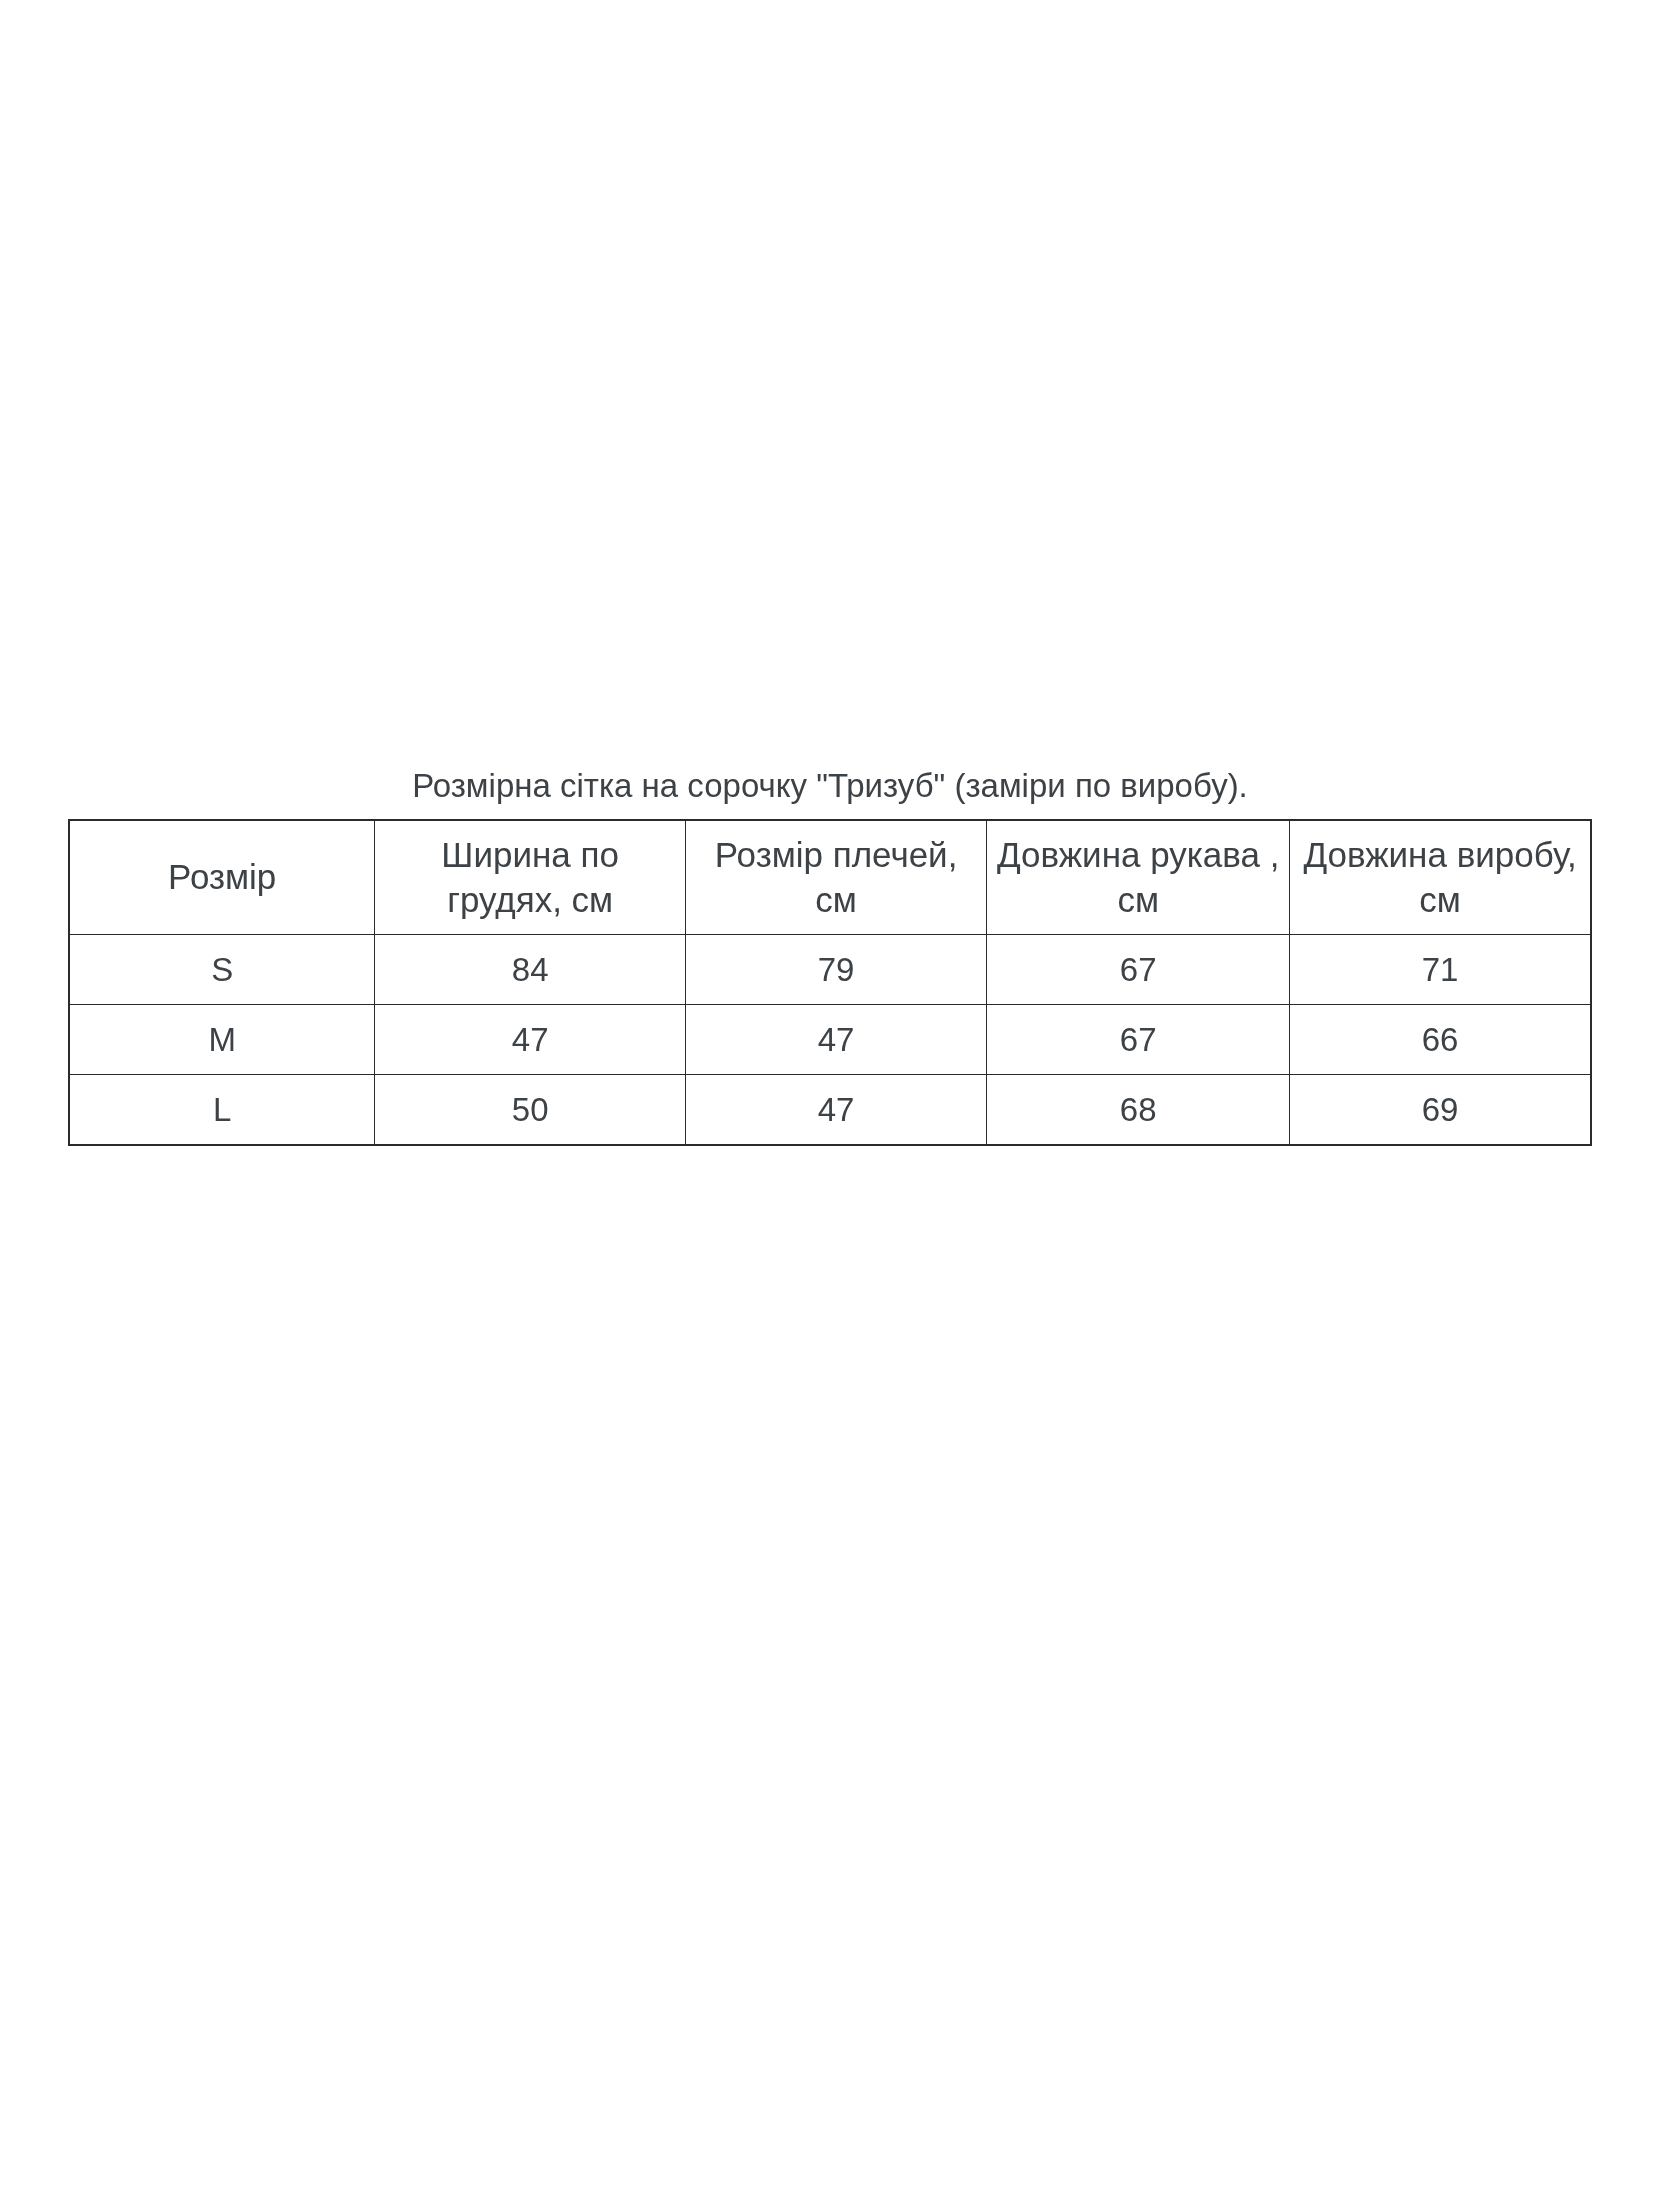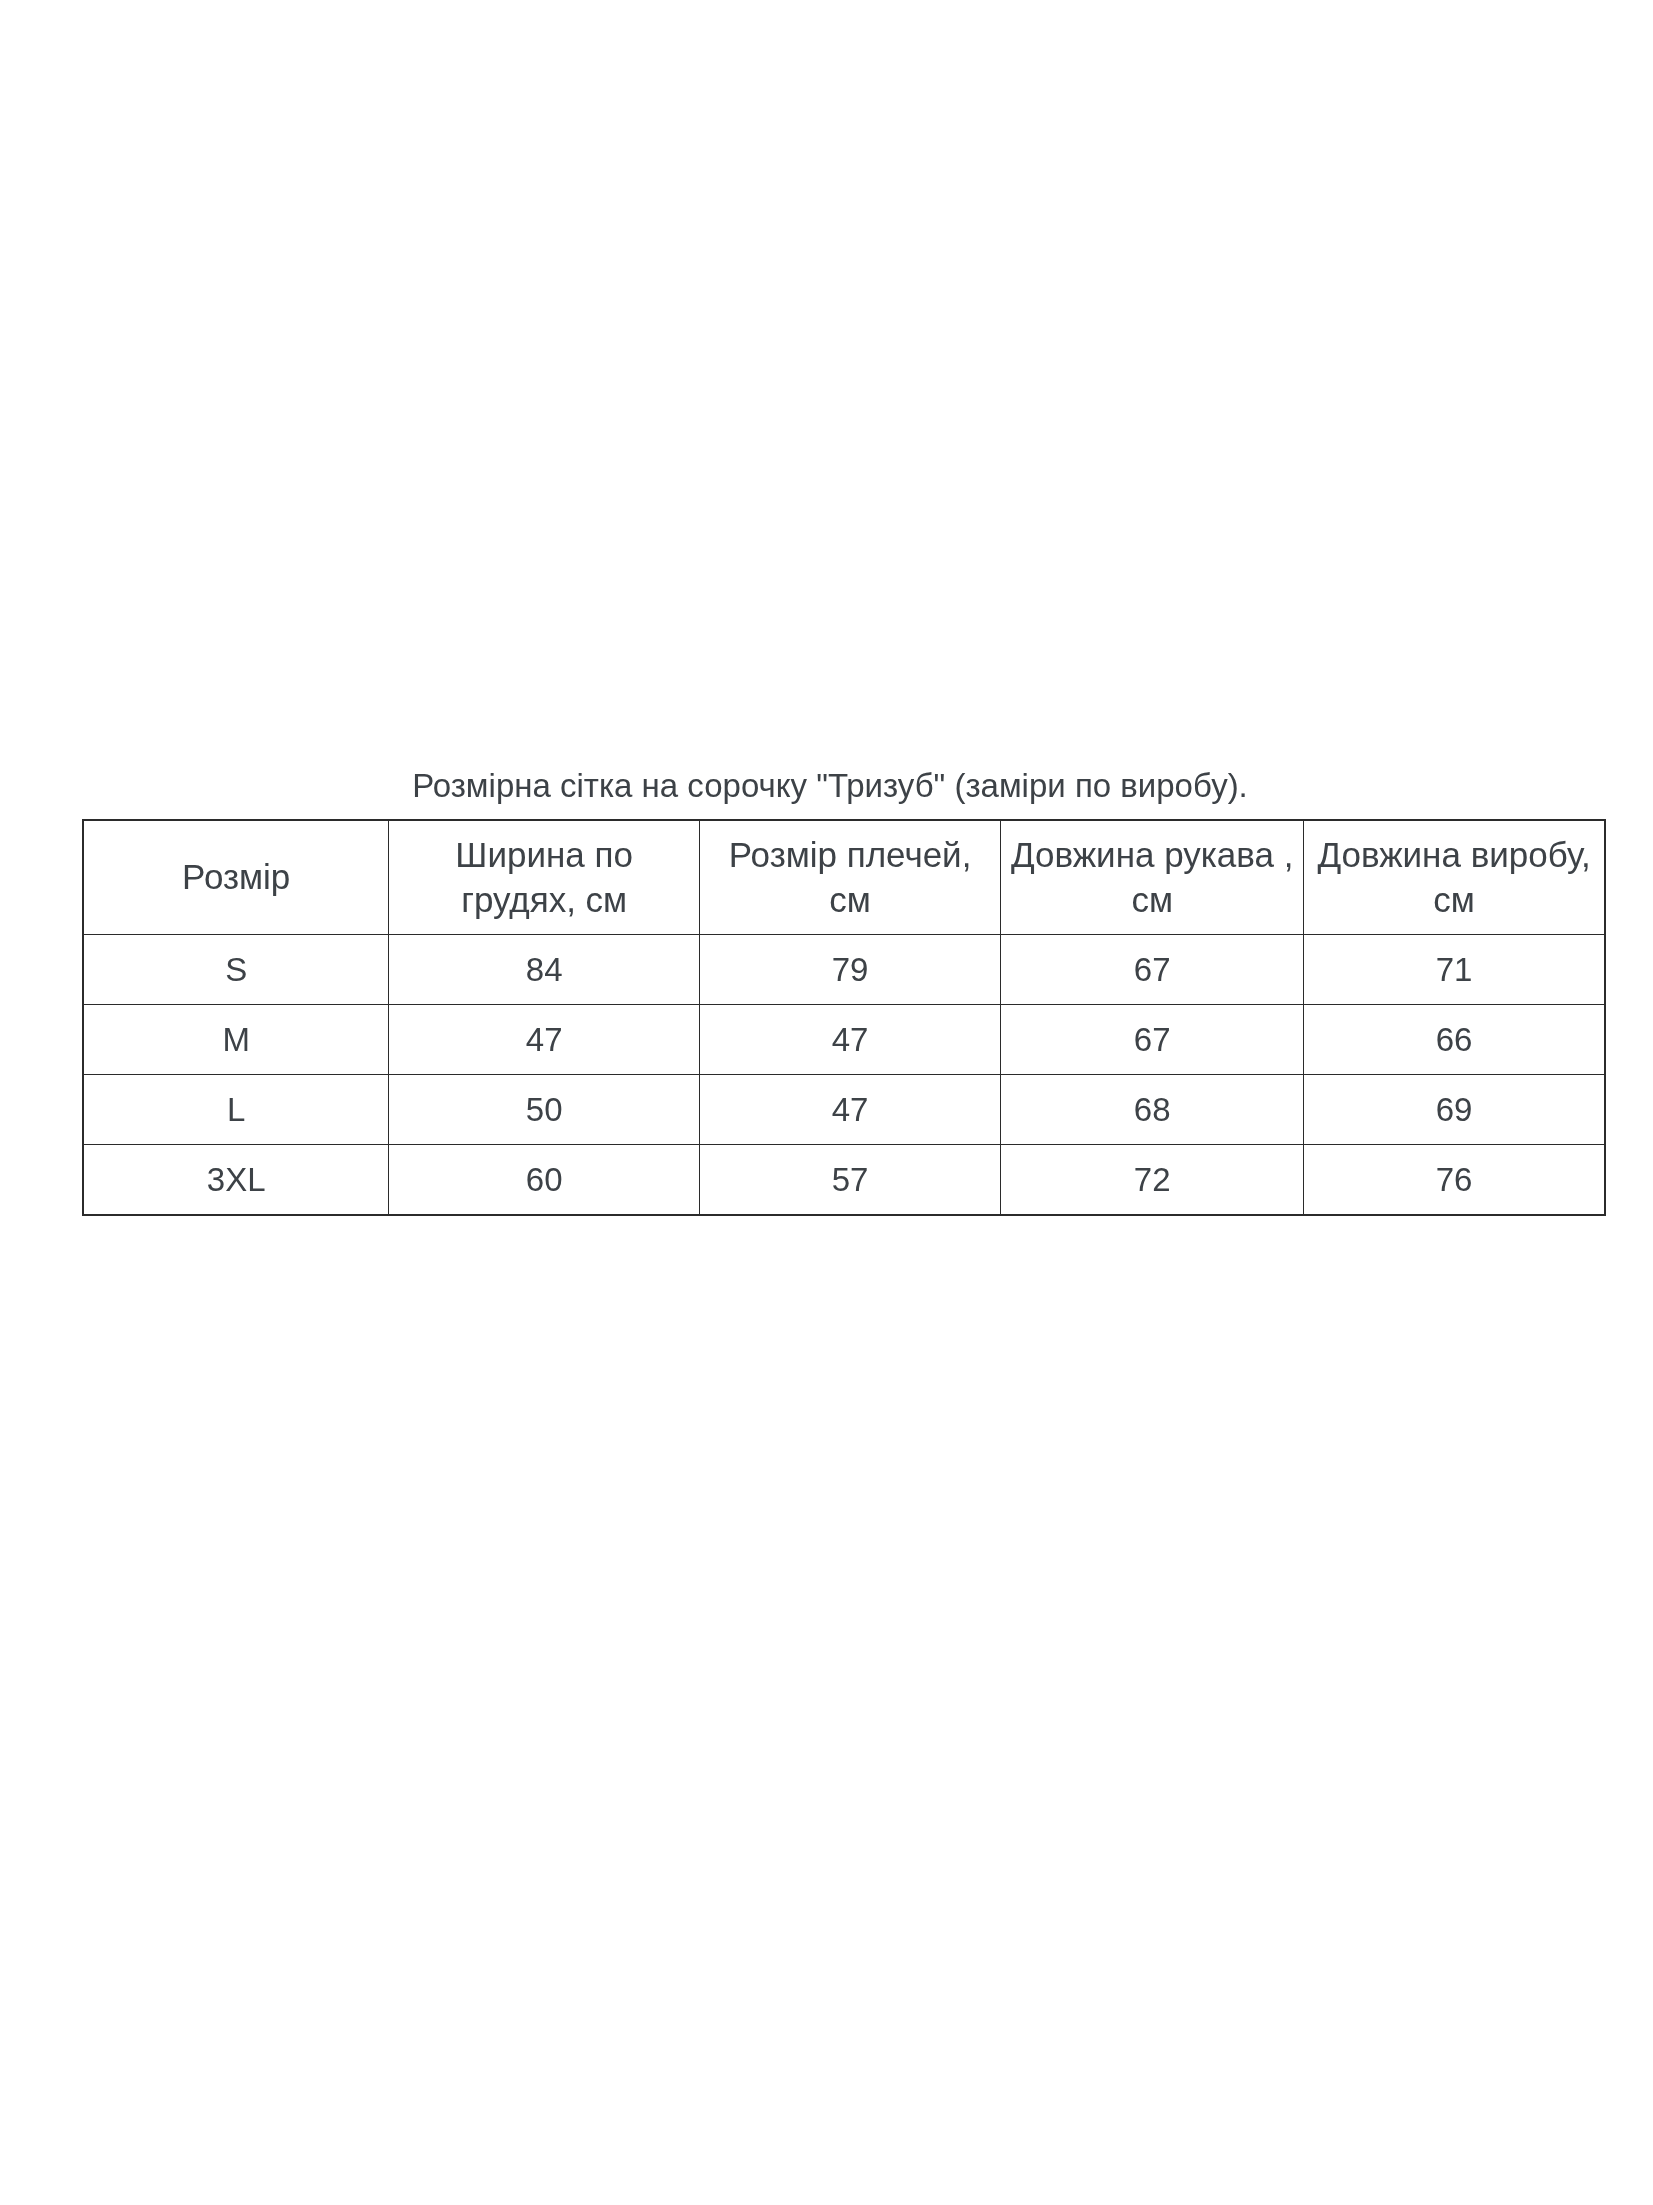--- a/index.html
+++ b/index.html
@@ -28,21 +28,20 @@
     font-size: 33px;
     font-weight: 400;
     line-height: 1.2;
     color: #3d4247;
   }
   table.size-chart {
     width: 100%;
     border-collapse: collapse;
     table-layout: fixed;
     border: 2.5px solid #2b2b2b;
-    margin-left: 14px;
   }
   table.size-chart th,
   table.size-chart td {
     border: 1.6px solid #2b2b2b;
     text-align: center;
     vertical-align: middle;
     padding: 0 6.5px;
     background: #ffffff;
     overflow: hidden;
   }
@@ -103,25 +102,18 @@
           <td>67</td>
           <td>66</td>
         </tr>
         <tr>
           <td>L</td>
           <td>50</td>
           <td>47</td>
           <td>68</td>
           <td>69</td>
         </tr>
-        <tr>
-          <td>3XL</td>
-          <td>60</td>
-          <td>57</td>
-          <td>72</td>
-          <td>76</td>
-        </tr>
       </tbody>
     </table>
 
   </div>
 </div>
 
 
 </body></html>

